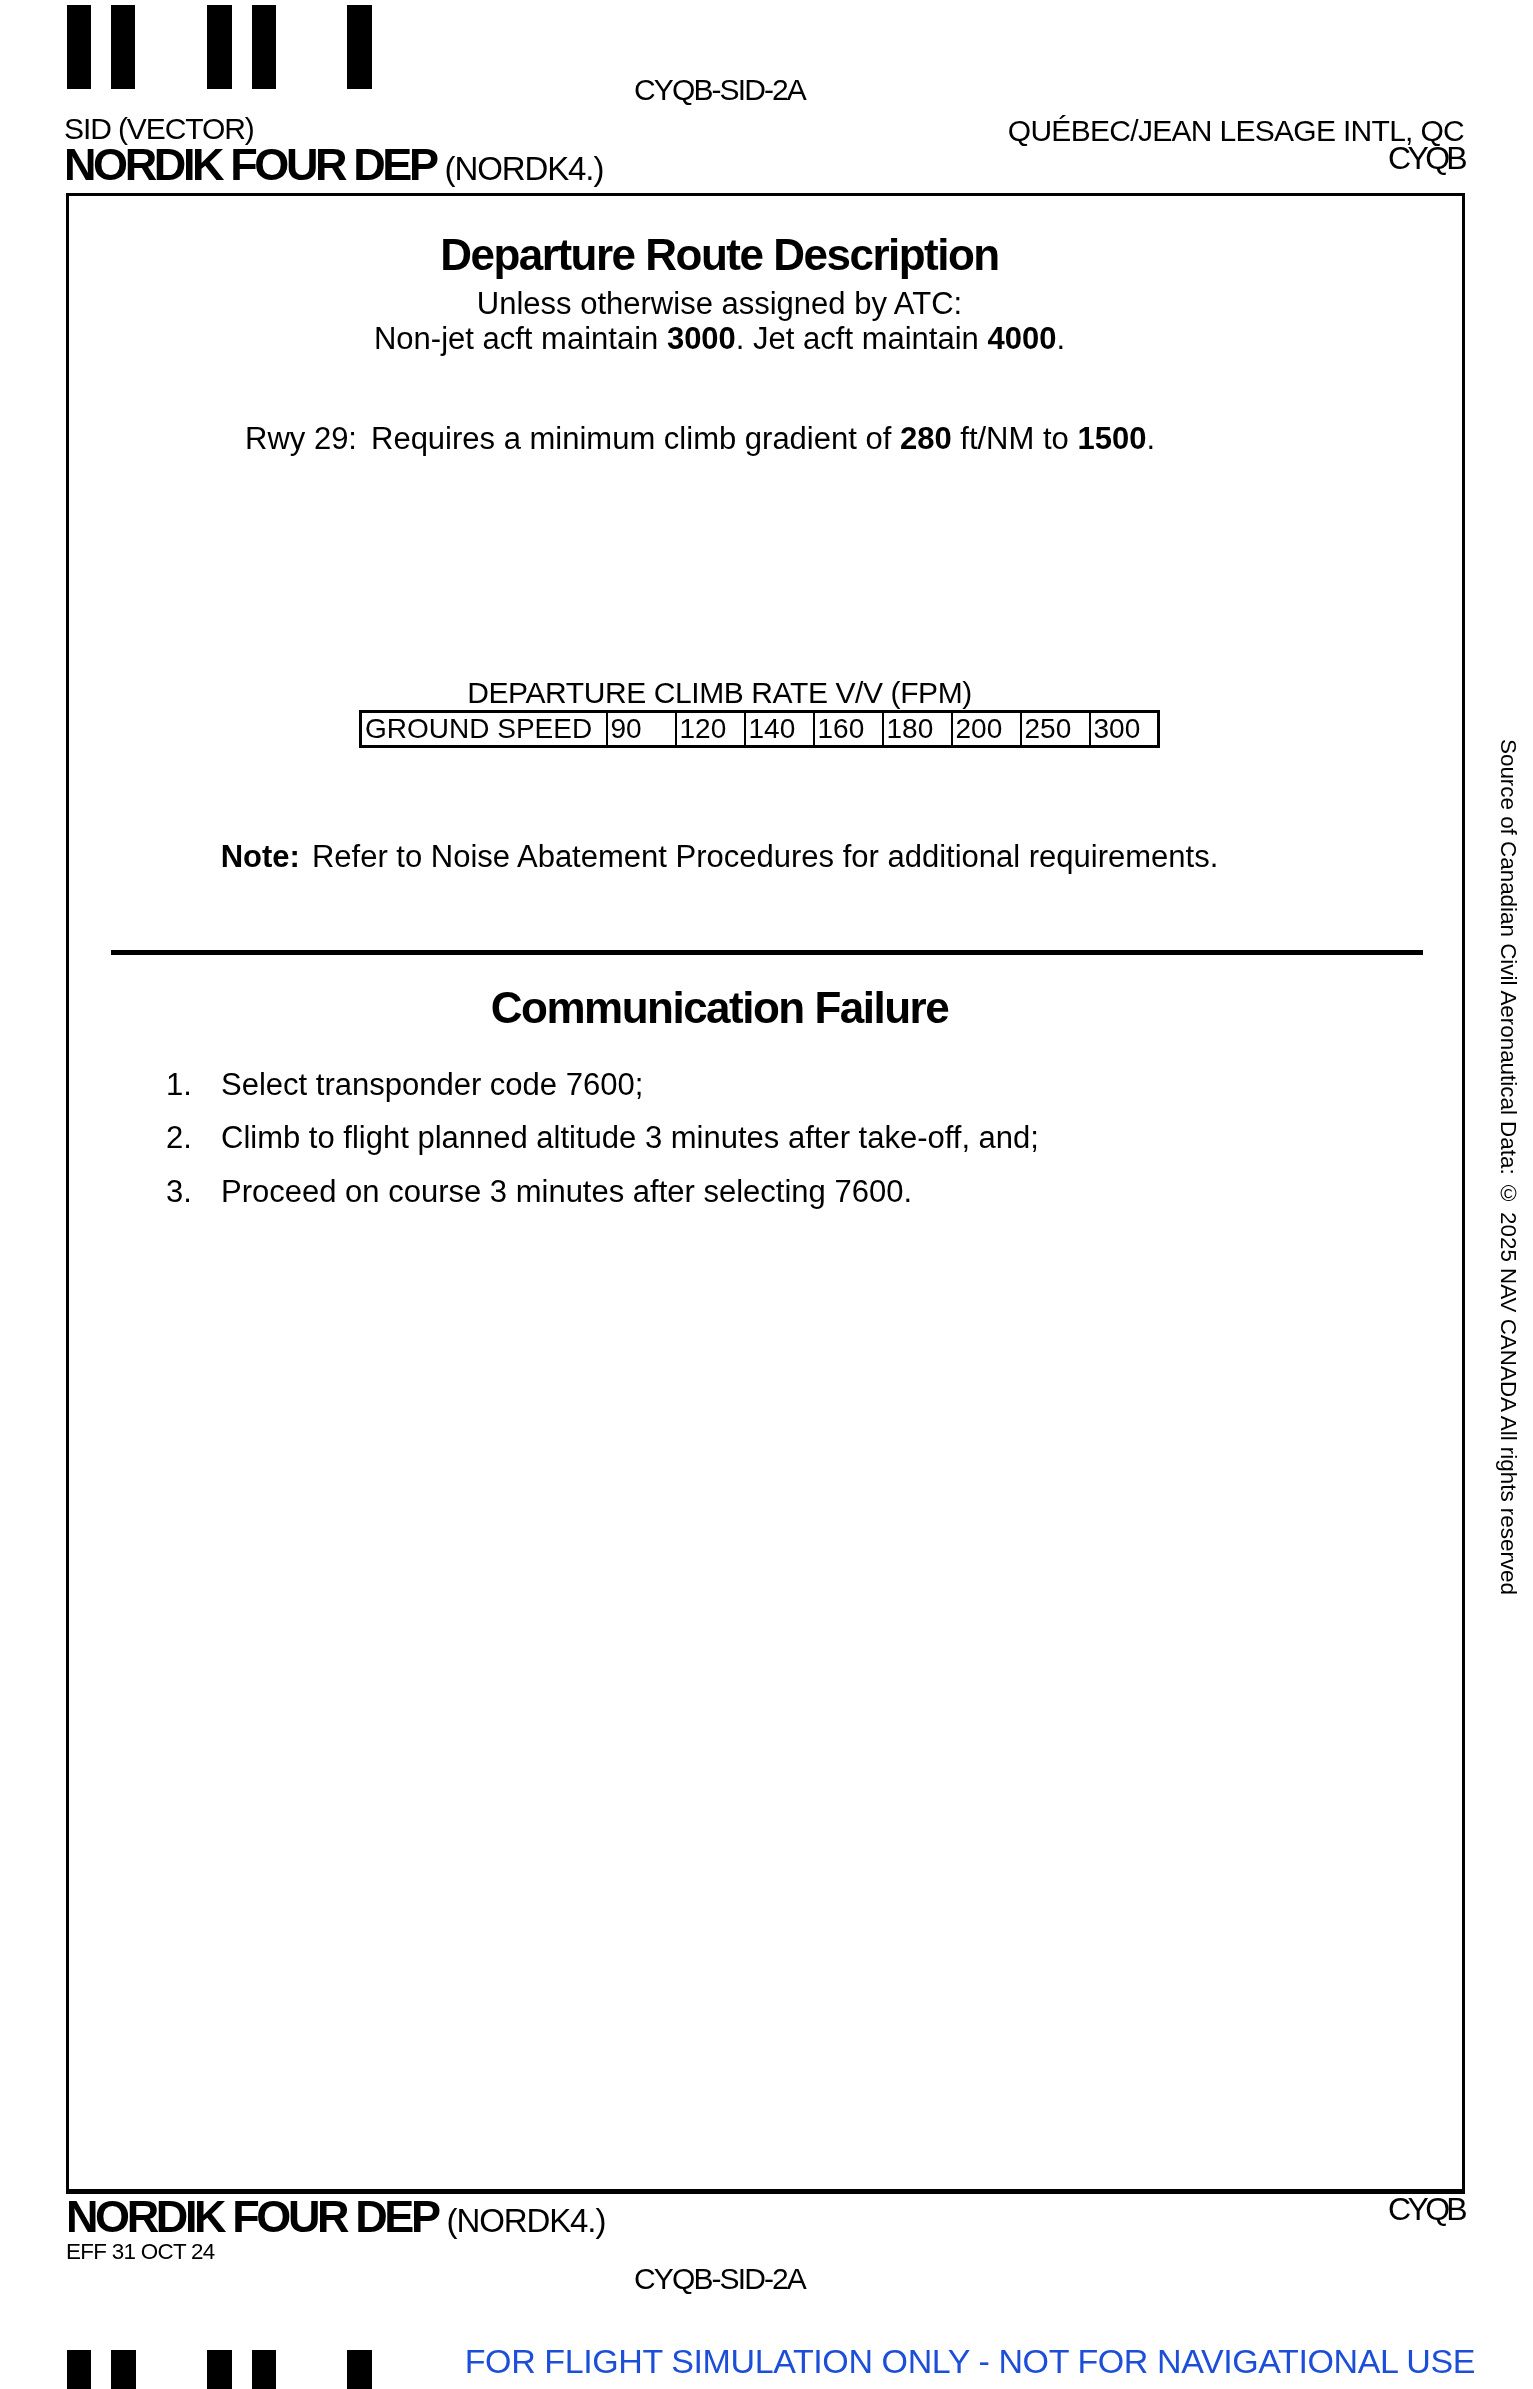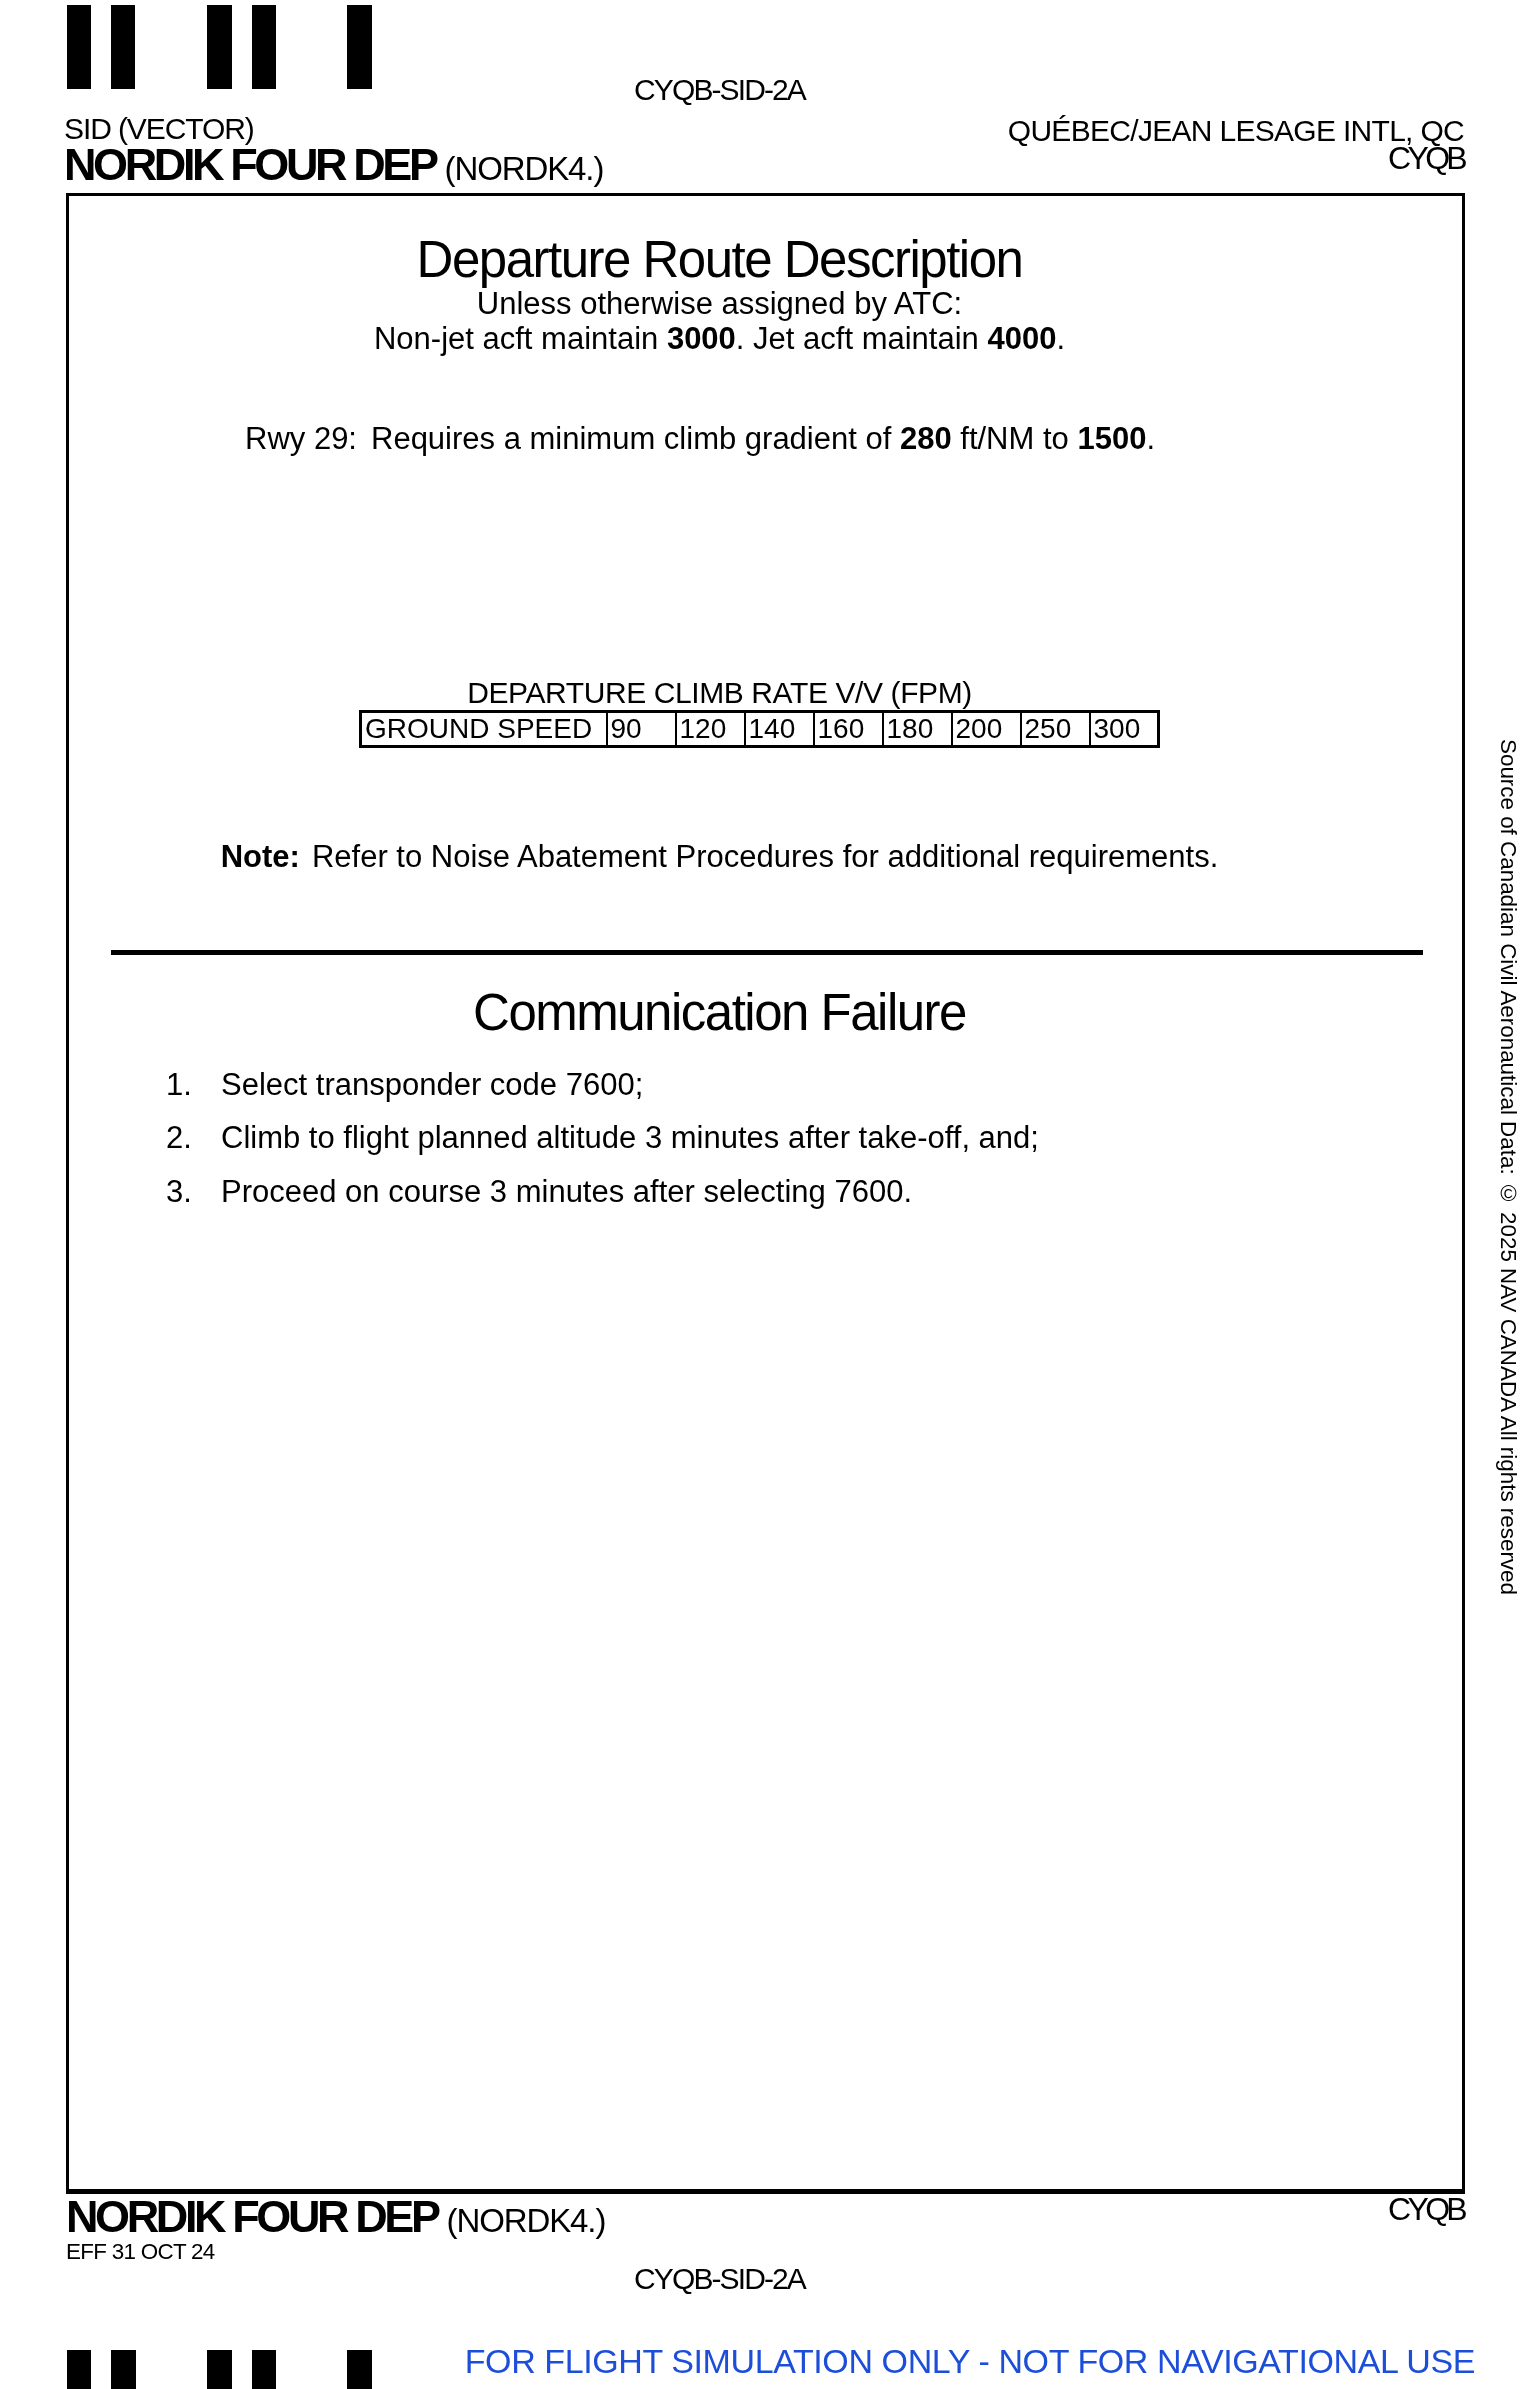--- a/index.html
+++ b/index.html
@@ -26,21 +26,21 @@
   .big-title .proc-code { font-size:33px; font-weight:normal; letter-spacing:-1.1px; margin-left:9px; }
   .big-icao { font-size:32px; letter-spacing:-3.7px; }
   .right-al { text-align:right; }
 
   
   #content-box {
     position:absolute; left:66px; top:193px; width:1399px; height:2001px;
     border:3px solid #000; border-bottom-width:5.2px; background:#fff;
   }
 
-  .section-title { font-size:51px; font-weight:normal; letter-spacing:-1.5px; }
+  .section-title { font-size:44px; font-weight:bold; letter-spacing:-1.5px; }
   .body-text { font-size:31px; line-height:37px; }
   b, .b { font-weight:bold; }
 
   #rwy-block { left:245px; top:420px; width:1255px; }
   #rwy-label { position:absolute; left:0; top:0; font-weight:normal; white-space:nowrap; }
   #rwy-text { margin-left:126px; width:1079px; }
 
   
   #climb-caption { top:676px; font-size:30px; letter-spacing:-0.4px; }
   #climb-table { position:absolute; left:359px; top:710px; border-collapse:collapse; table-layout:fixed; }

